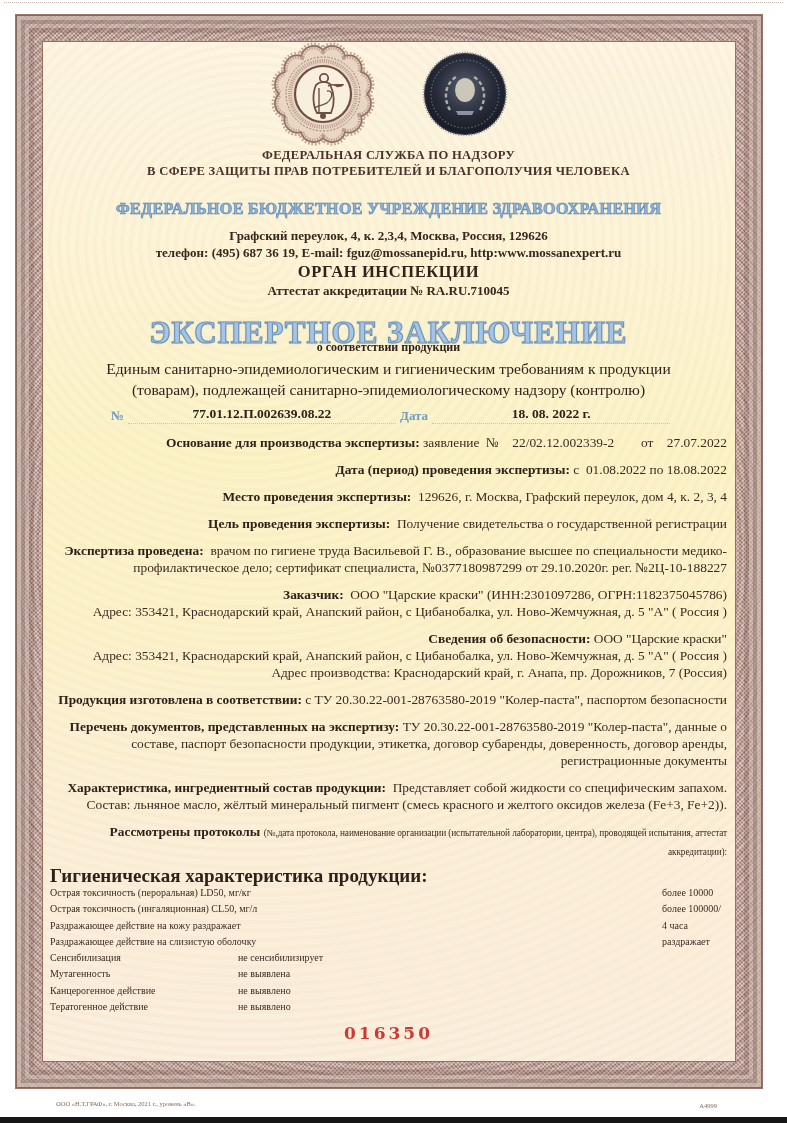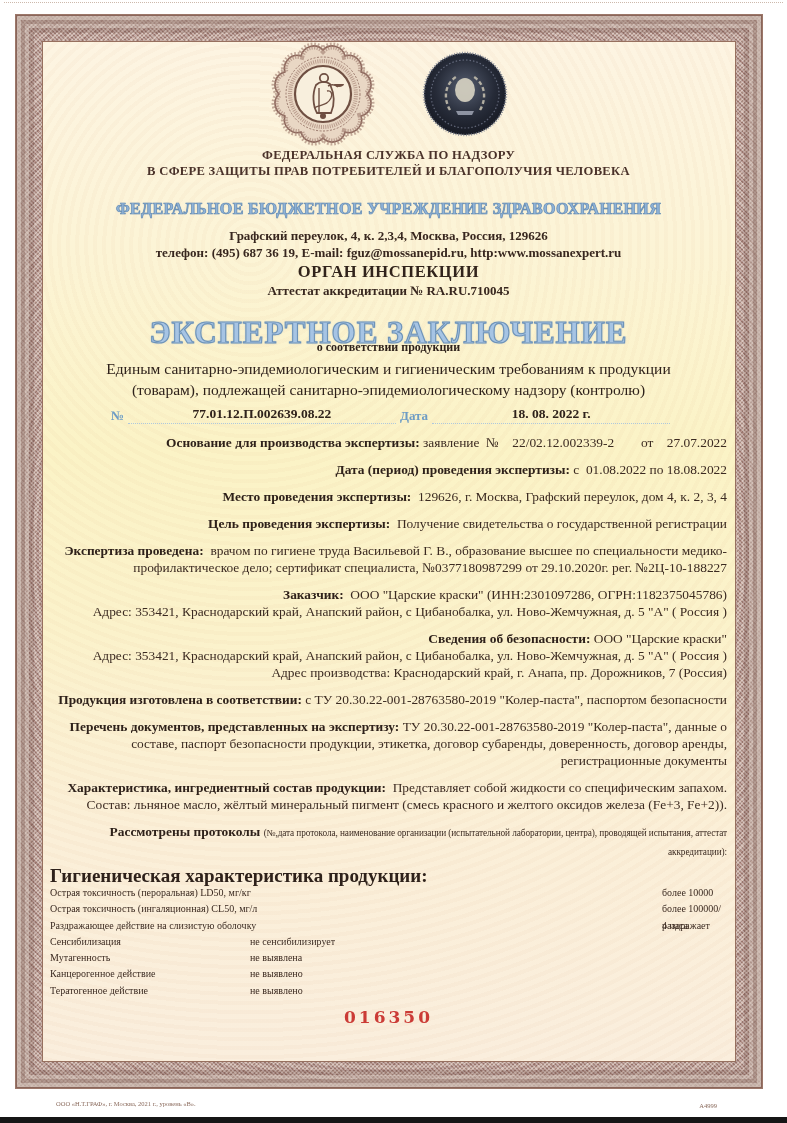--- a/index.html
+++ b/index.html
@@ -73,21 +73,21 @@
   .para{margin:0 0 10px 0;text-align:right;}
   .para .lbl{font-weight:bold;color:#2e211a;}
   .para .txt{white-space:pre-wrap;}
   .para .block{display:block;white-space:pre-wrap;}
   .para .small{font-size:9.3px;letter-spacing:-.1px;}
 
   
   .char-head{font-weight:bold;font-size:19px;line-height:17px;color:#2e211a;}
   .char-rows{margin-top:1px;}
   .char-row{position:relative;height:16.3px;font-size:10px;line-height:16.3px;}
-  .char-row .mid{position:absolute;left:200px;top:0;}
+  .char-row .mid{position:absolute;left:188px;top:0;}
   .char-row .right{position:absolute;left:612px;top:0;}
 
   .serial{
     text-align:center;margin-top:8px;
     font-family:"DejaVu Serif", serif;font-weight:bold;font-size:17px;
     color:#cb3b36;letter-spacing:3px;
   }
 
   
   .footer-left{position:absolute;left:56px;bottom:16px;font-size:6.5px;color:#8a6a5c;}
@@ -188,20 +188,21 @@
         <p class="para"><b class="lbl">Характеристика, ингредиентный состав продукции:</b>&nbsp; <span class="txt">Представляет собой жидкости со специфическим запахом.</span><span class="block">Состав: льняное масло, жёлтый минеральный пигмент (смесь красного и желтого оксидов железа (Fe+3, Fe+2)).</span></p>
 
         <p class="para" style="margin-bottom:6px;"><b class="lbl">Рассмотрены протоколы</b> <span class="small">(№,дата протокола, наименование организации (испытательной лаборатории, центра), проводящей испытания, аттестат аккредитации):</span></p>
 
       </div>
 
       <div class="char-head">Гигиеническая характеристика продукции:</div>
       <div class="char-rows">
         <div class="char-row"><span>Острая токсичность (пероральная) LD50, мг/кг</span><span class="mid"></span><span class="right">более 10000</span></div>
         <div class="char-row"><span>Острая токсичность (ингаляционная) CL50, мг/л</span><span class="mid"></span><span class="right">более 100000/ 4 часа</span></div>
+        <div class="char-row"><span>Раздражающее действие на кожу раздражает</span><span class="mid"></span><span class="right"></span></div>
         <div class="char-row"><span>Раздражающее действие на слизистую оболочку</span><span class="mid"></span><span class="right">раздражает</span></div>
         <div class="char-row"><span>Сенсибилизация</span><span class="mid">не сенсибилизирует</span><span class="right"></span></div>
         <div class="char-row"><span>Мутагенность</span><span class="mid">не выявлена</span><span class="right"></span></div>
         <div class="char-row"><span>Канцерогенное действие</span><span class="mid">не выявлено</span><span class="right"></span></div>
         <div class="char-row"><span>Тератогенное действие</span><span class="mid">не выявлено</span><span class="right"></span></div>
       </div>
 
       <div class="serial">016350</div>
 
     </div>

